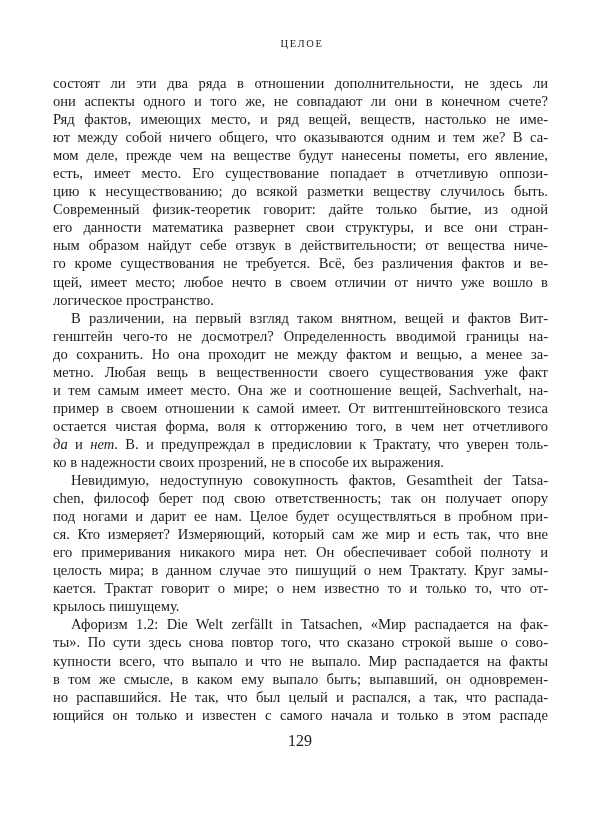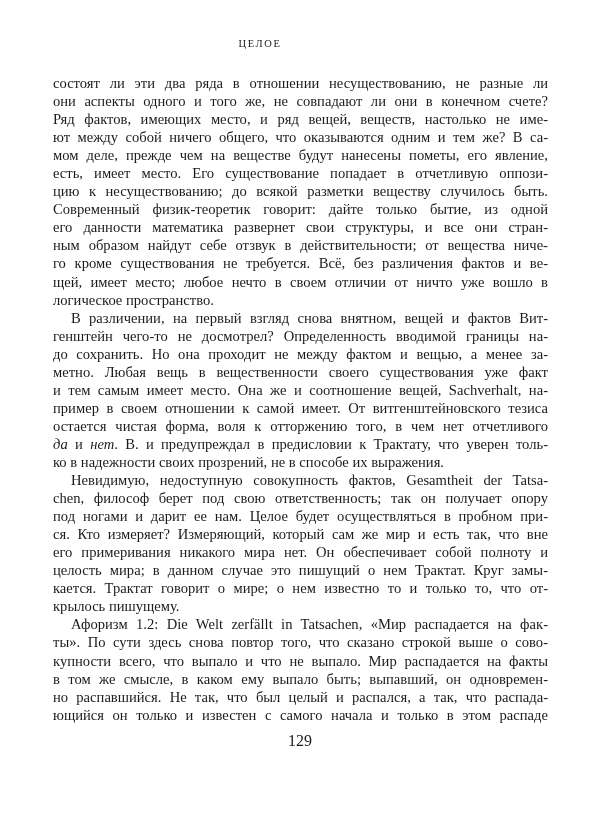--- a/index.html
+++ b/index.html
@@ -22,20 +22,21 @@
   .running-head {
     position: absolute;
     top: 38px;
     left: 0;
     width: 520px;
     text-align: center;
     font-size: 10.5px;
     letter-spacing: 1.6px;
     text-transform: uppercase;
     color: #1b1b1b;
+    padding-left: 42px;
   }
 
   
   .textblock {
     position: absolute;
     top: 74px;
     left: 53px;
     width: 495px;
   }
 
@@ -87,54 +88,54 @@
 </head>
 <body>
 
 <div class="page">
 
   <div class="running-head">ЦЕЛОЕ</div>
 
   <div class="textblock">
 
     <p class="para">
-      <span class="line">состоят ли эти два ряда в отношении несуществованию, не разные ли</span>
+      <span class="line">состоят ли эти два ряда в отношении дополнительности, не здесь ли</span>
       <span class="line">они аспекты одного и того же, не совпадают ли они в конечном счете?</span>
       <span class="line">Ряд фактов, имеющих место, и ряд вещей, веществ, настолько не име-</span>
       <span class="line">ют между собой ничего общего, что оказываются одним и тем же? В са-</span>
       <span class="line">мом деле, прежде чем на веществе будут нанесены пометы, его явление,</span>
       <span class="line">есть, имеет место. Его существование попадает в отчетливую оппози-</span>
       <span class="line">цию к несуществованию; до всякой разметки веществу случилось быть.</span>
       <span class="line">Современный физик-теоретик говорит: дайте только бытие, из одной</span>
       <span class="line">его данности математика развернет свои структуры, и все они стран-</span>
       <span class="line">ным образом найдут себе отзвук в действительности; от вещества ниче-</span>
       <span class="line">го кроме существования не требуется. Всё, без различения фактов и ве-</span>
       <span class="line">щей, имеет место; любое нечто в своем отличии от ничто уже вошло в</span>
       <span class="line last">логическое пространство.</span>
     </p>
 
     <p class="para">
-      <span class="line indent">В различении, на первый взгляд снова внятном, вещей и фактов Вит-</span>
+      <span class="line indent">В различении, на первый взгляд таком внятном, вещей и фактов Вит-</span>
       <span class="line">генштейн чего-то не досмотрел? Определенность вводимой границы на-</span>
       <span class="line">до сохранить. Но она проходит не между фактом и вещью, а менее за-</span>
       <span class="line">метно. Любая вещь в вещественности своего существования уже факт</span>
       <span class="line">и тем самым имеет место. Она же и соотношение вещей, Sachverhalt, на-</span>
       <span class="line">пример в своем отношении к самой имеет. От витгенштейновского тезиса</span>
       <span class="line">остается чистая форма, воля к отторжению того, в чем нет отчетливого</span>
       <span class="line"><i class="it">да</i> и <i class="it">нет</i>. В. и предупреждал в предисловии к Трактату, что уверен толь-</span>
       <span class="line last">ко в надежности своих прозрений, не в способе их выражения.</span>
     </p>
 
     <p class="para">
       <span class="line indent">Невидимую, недоступную совокупность фактов, Gesamtheit der Tatsa-</span>
       <span class="line">chen, философ берет под свою ответственность; так он получает опору</span>
       <span class="line">под ногами и дарит ее нам. Целое будет осуществляться в пробном при-</span>
       <span class="line">ся. Кто измеряет? Измеряющий, который сам же мир и есть так, что вне</span>
       <span class="line">его примеривания никакого мира нет. Он обеспечивает собой полноту и</span>
-      <span class="line">целость мира; в данном случае это пишущий о нем Трактат. Круг замы-</span>
+      <span class="line">целость мира; в данном случае это пишущий о нем Трактату. Круг замы-</span>
       <span class="line">кается. Трактат говорит о мире; о нем известно то и только то, что от-</span>
       <span class="line last">крылось пишущему.</span>
     </p>
 
     <p class="para">
       <span class="line indent">Афоризм 1.2: Die Welt zerfällt in Tatsachen, «Мир распадается на фак-</span>
       <span class="line">ты». По сути здесь снова повтор того, что сказано строкой выше о сово-</span>
       <span class="line">купности всего, что выпало и что не выпало. Мир распадается на факты</span>
       <span class="line">в том же смысле, в каком ему выпало быть; выпавший, он одновремен-</span>
       <span class="line">но распавшийся. Не так, что был целый и распался, а так, что распада-</span>

